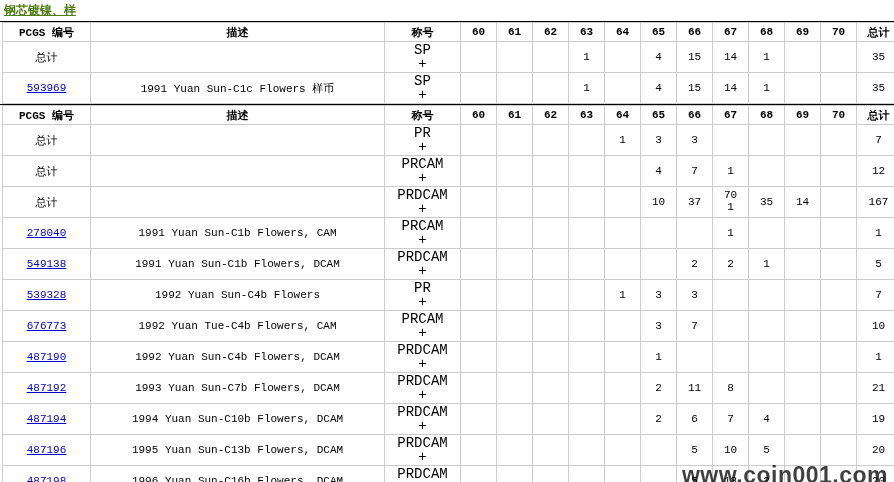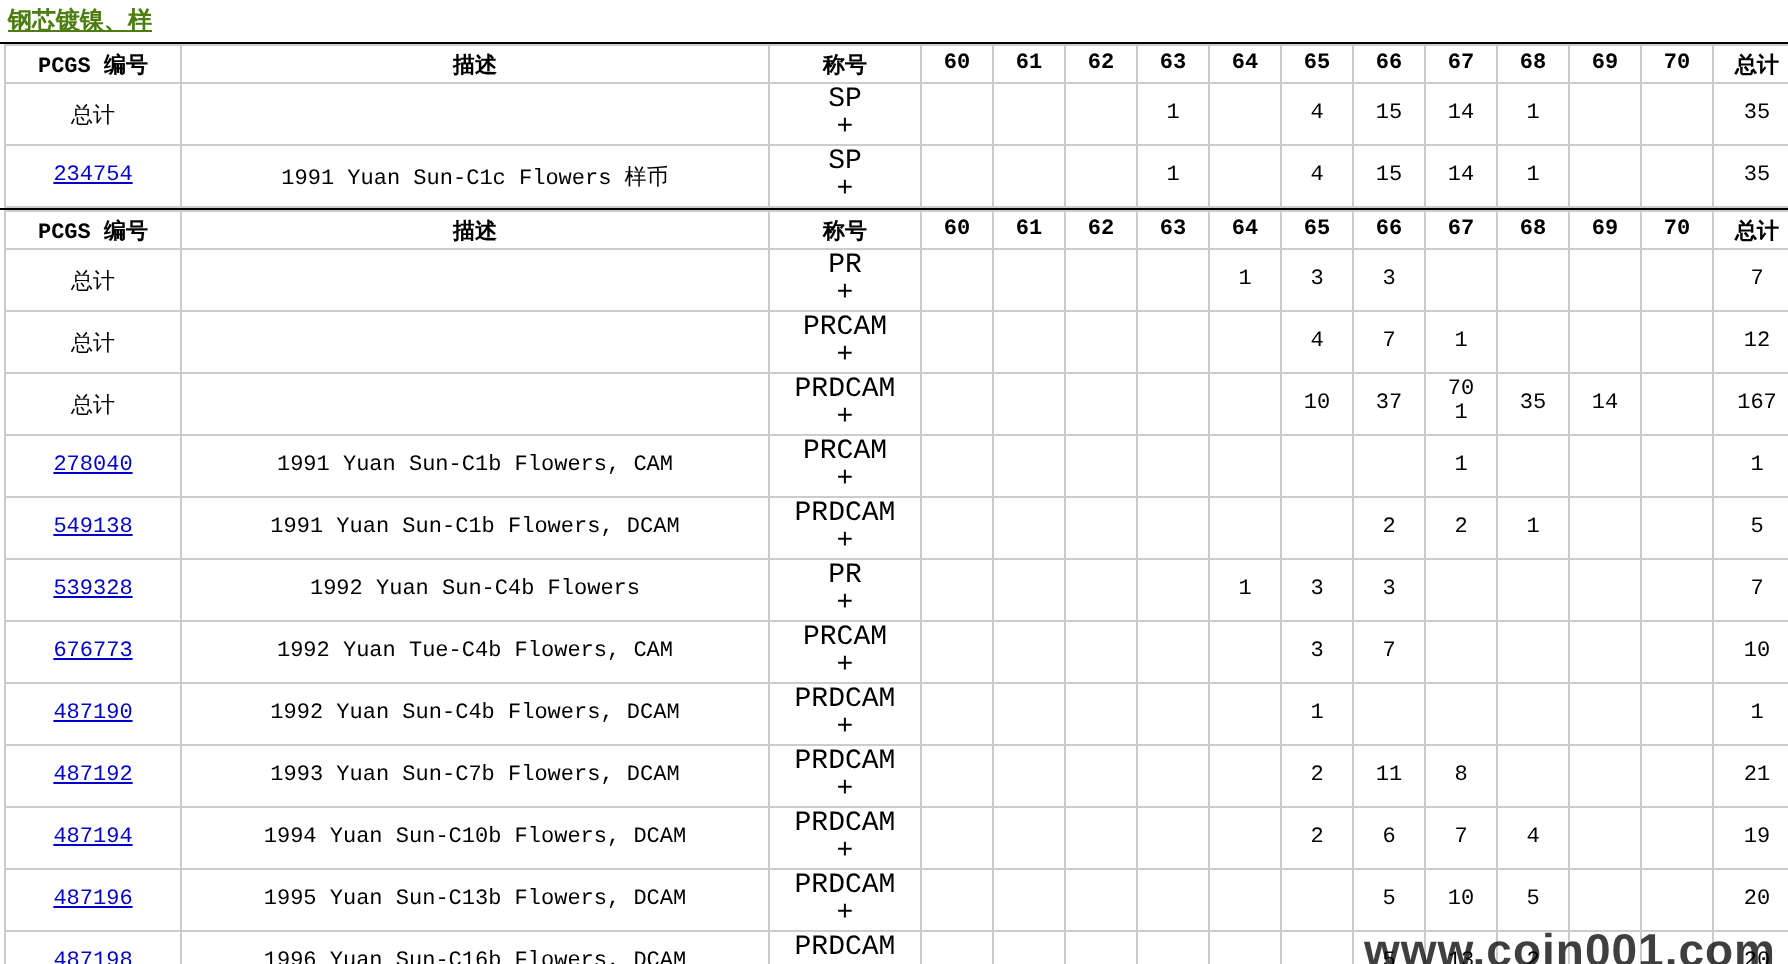--- a/index.html
+++ b/index.html
@@ -159,21 +159,21 @@
           <td></td>
           <td>4</td>
           <td>15</td>
           <td>14</td>
           <td>1</td>
           <td></td>
           <td></td>
           <td>35</td>
         </tr>
         <tr>
-          <td><a class="cell-link" href="#">234754</a></td>
+          <td><a class="cell-link" href="#">593969</a></td>
           <td>1991 Yuan Sun-C1c Flowers 样币</td>
           <td>
             <span class="grade-stack">
               <span class="g1">SP</span>
               <span class="g2">+</span>
             </span>
           </td>
           <td></td>
           <td></td>
           <td></td>

